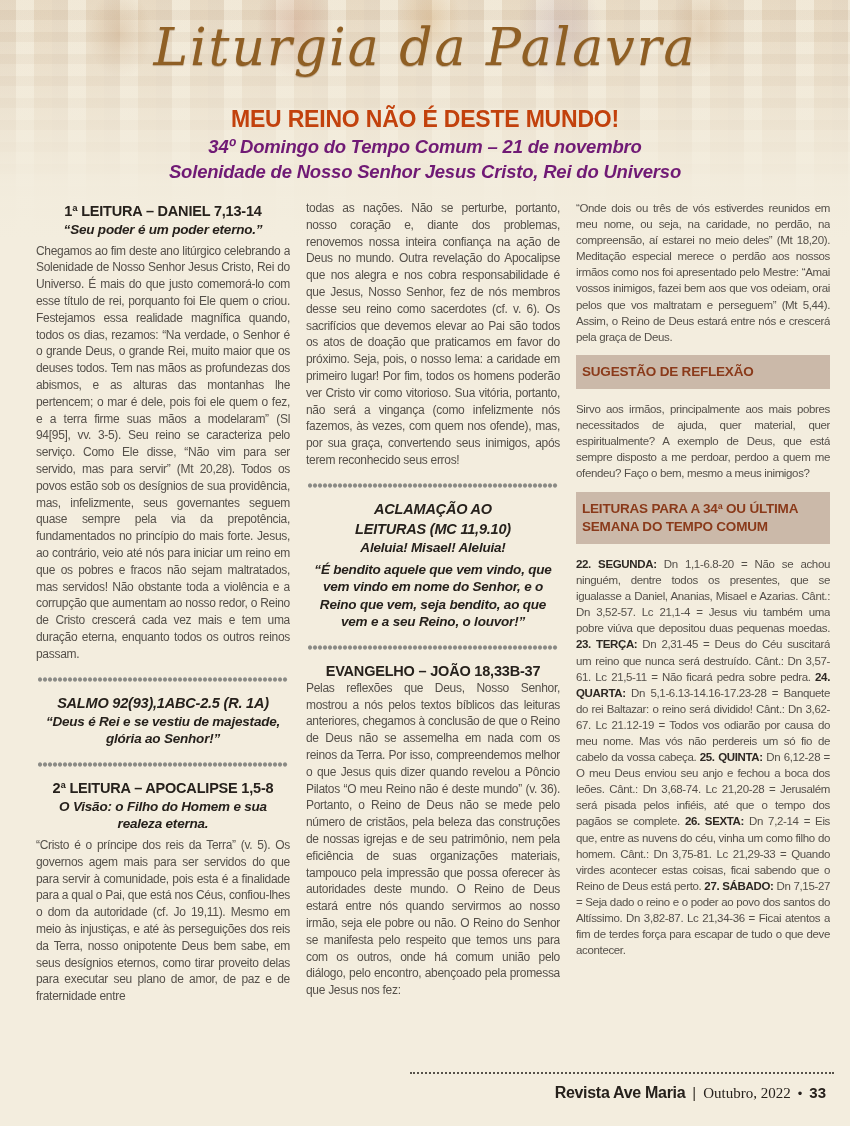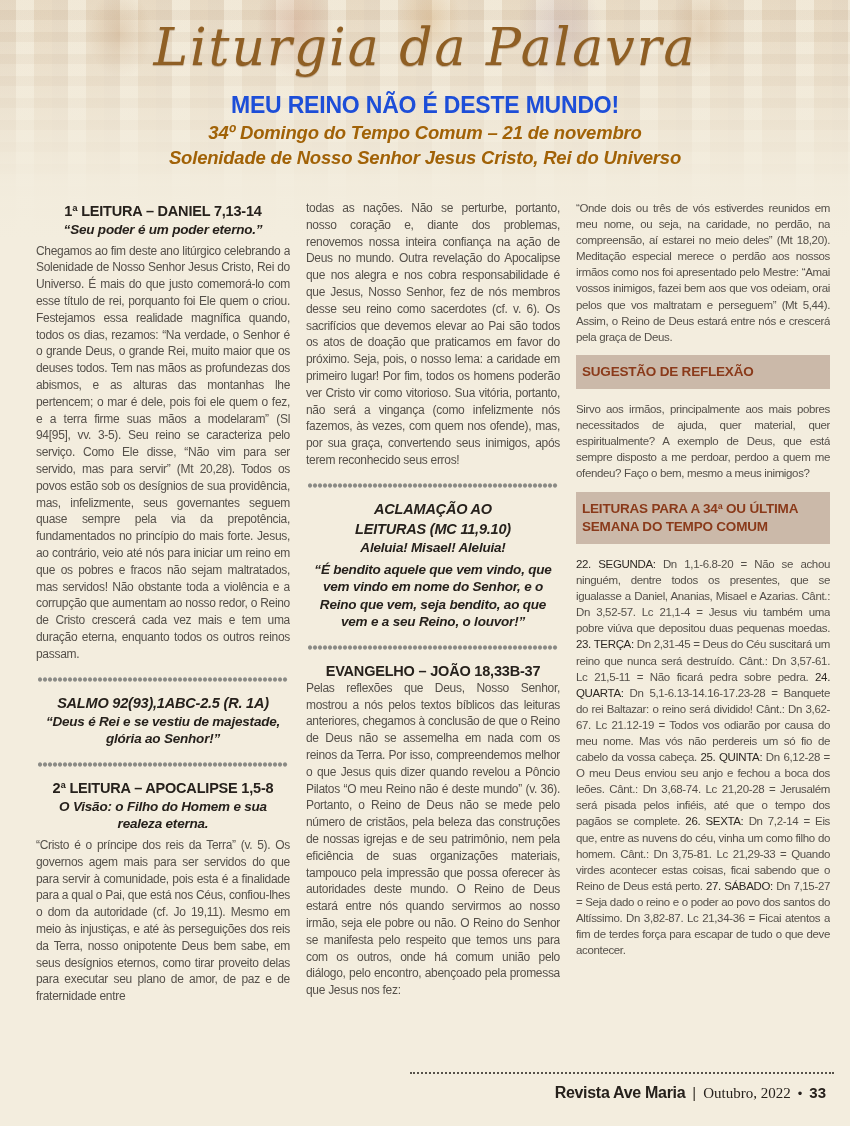--- a/index.html
+++ b/index.html
@@ -25,24 +25,24 @@
     background:linear-gradient(180deg, rgba(243,237,222,0) 0%, rgba(243,237,222,.55) 45%, rgba(243,237,222,.95) 78%, #f3edde 100%);
   }
   header{position:relative;text-align:center;padding-top:19px;}
   .script-title{
     margin:0;font-family:"DejaVu Serif",serif;font-style:italic;font-weight:400;
     font-size:52px;line-height:1.1;color:#8f5f24;
     text-shadow:0 1px 1px rgba(105,60,15,.35);
     letter-spacing:2px;
   }
   .headline{
-    margin:16px 0 2px;font-size:23px;font-weight:700;color:#1d4ed8;letter-spacing:-0.2px;
+    margin:30px 0 2px;font-size:23px;font-weight:700;color:#c2410c;letter-spacing:-0.2px;
   }
   .sub{
-    font-size:18.5px;font-weight:700;font-style:italic;color:#a16207;line-height:1.35;letter-spacing:-0.2px;
+    font-size:18.5px;font-weight:700;font-style:italic;color:#701a75;line-height:1.35;letter-spacing:-0.2px;
   }
   
   .cols{
     position:absolute;top:200px;left:36px;width:794px;height:862px;
     display:flex;gap:16px;
   }
   .col{width:254px;height:100%;overflow:hidden;}
   .body-p{
     margin:0 0 2px;font-size:12px;line-height:1.4;letter-spacing:-0.3px;
     text-align:justify;text-justify:inter-word;color:#55504a;
@@ -59,21 +59,21 @@
   }
   .ornament{
     height:5px;margin:14px 2px 12px;
     background-image:radial-gradient(circle at 2px 2.5px, #8b8b86 1.5px, rgba(139,139,134,.55) 2.1px, transparent 2.6px);
     background-size:5px 5px;background-repeat:repeat-x;
   }
   .tan-box{
     background:#cbb9a9;color:#8a3a1a;font-weight:700;text-align:left;
     font-size:13.5px;line-height:1.35;padding:8px 6px;margin:10px 0 12px;letter-spacing:-0.2px;
   }
-  .seg-b{font-weight:400;color:#2d2823;}
+  .seg-b{font-weight:700;color:#2d2823;}
   
   .dotted-rule{
     position:absolute;left:410px;top:1072px;width:424px;border-top:2px dotted #57524a;
   }
   .footer{
     position:absolute;top:1084px;right:24px;display:flex;align-items:baseline;gap:7px;
     color:#26211c;
   }
   .footer .brand{font-weight:700;font-size:16px;letter-spacing:-0.3px;}
   .footer .sep{font-weight:300;font-size:15px;color:#3d382f;}

